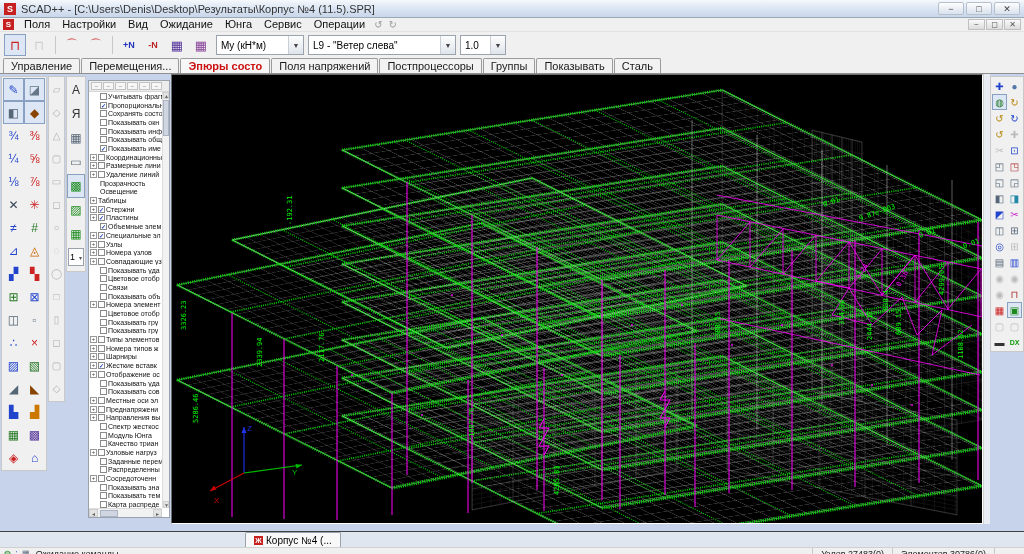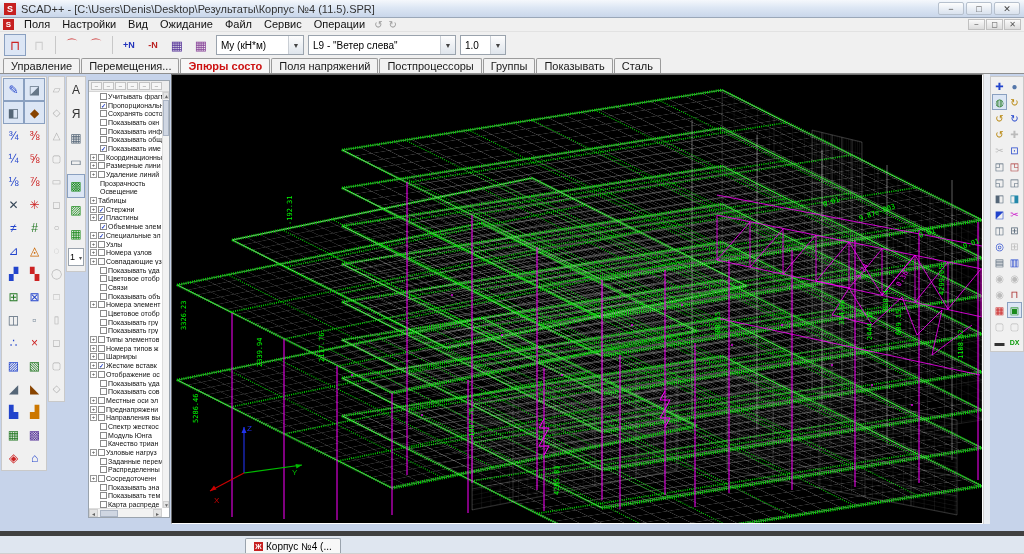--- a/index.html
+++ b/index.html
@@ -108,21 +108,21 @@
     background:#e9edf3; border-left:1px solid #cfcfcf; }
 
   
   #rtb { right:0; top:2px; width:34px; padding:1px;
     display:grid; grid-template-columns:15px 15px; grid-auto-rows:16px;
     position:absolute; justify-content:center; }
   #rtb .mini-btn { font-size:10px; }
   .dx-txt { font-size:7px; font-weight:bold; color:#0a9c0a; }
 
   
-  .doctabs { height:22px; background:#dfe6f0; border-top:5px solid #404040;
+  .doctabs { height:16px; background:#dfe6f0; border-top:1px solid #404040;
     display:flex; align-items:flex-end; padding-left:245px; }
   .doctab { height:15px; background:#f8f8f8; border:1px solid #9aa3ad; border-bottom:none;
     display:flex; align-items:center; gap:3px; padding:0 8px; font-size:10px;
     border-radius:2px 2px 0 0; }
   .doctab .dt-logo { width:9px; height:9px; background:#c62020; color:#fff; font-size:7px;
     line-height:9px; text-align:center; font-weight:bold; }
 
   
   .statusbar { height:12px; background:#f0f0f0; border-top:1px solid #d0d0d0;
     display:flex; align-items:center; font-size:9px; color:#222; }
@@ -140,21 +140,21 @@
   <div class="title-text">SCAD++  - [C:\Users\Denis\Desktop\Результаты\Корпус №4 (11.5).SPR]</div>
   <div class="win-controls">
     <div class="win-btn">−</div>
     <div class="win-btn">□</div>
     <div class="win-btn">✕</div>
   </div>
 </div>
 
 <div class="menubar">
   <div class="menu-logo">S</div>
-  <span id="menu-items"><span class="menu-item">Поля</span><span class="menu-item">Настройки</span><span class="menu-item">Вид</span><span class="menu-item">Ожидание</span><span class="menu-item">Файл</span><span class="menu-item">Сервис</span><span class="menu-item">Операции</span></span>
+  <span id="menu-items"><span class="menu-item">Поля</span><span class="menu-item">Настройки</span><span class="menu-item">Вид</span><span class="menu-item">Ожидание</span><span class="menu-item">Юнга</span><span class="menu-item">Сервис</span><span class="menu-item">Операции</span></span>
   <span class="undo-redo">↺</span>
   <span class="undo-redo">↻</span>
   <div class="child-controls">
     <div class="child-btn">−</div>
     <div class="child-btn">◻</div>
     <div class="child-btn">✕</div>
   </div>
 </div>
 
 <div class="toolbar">

